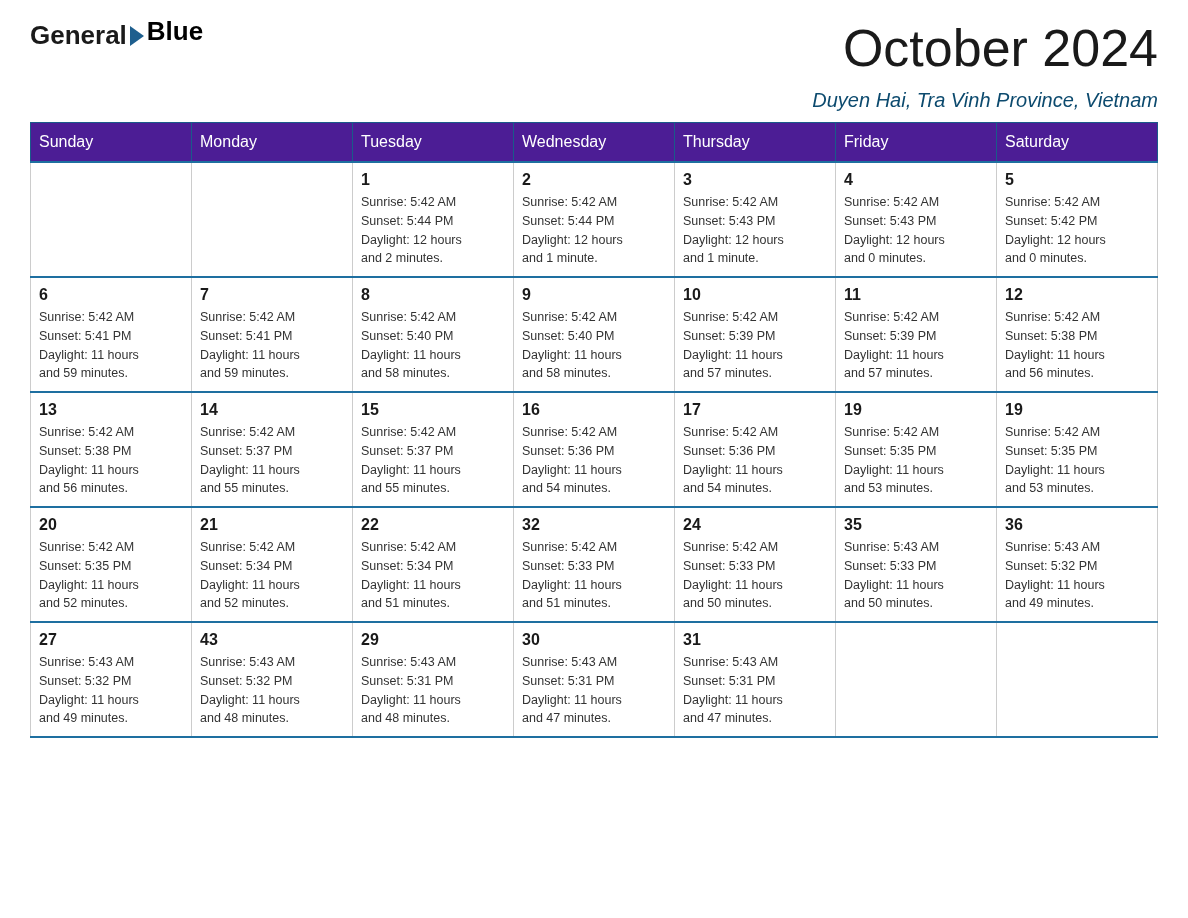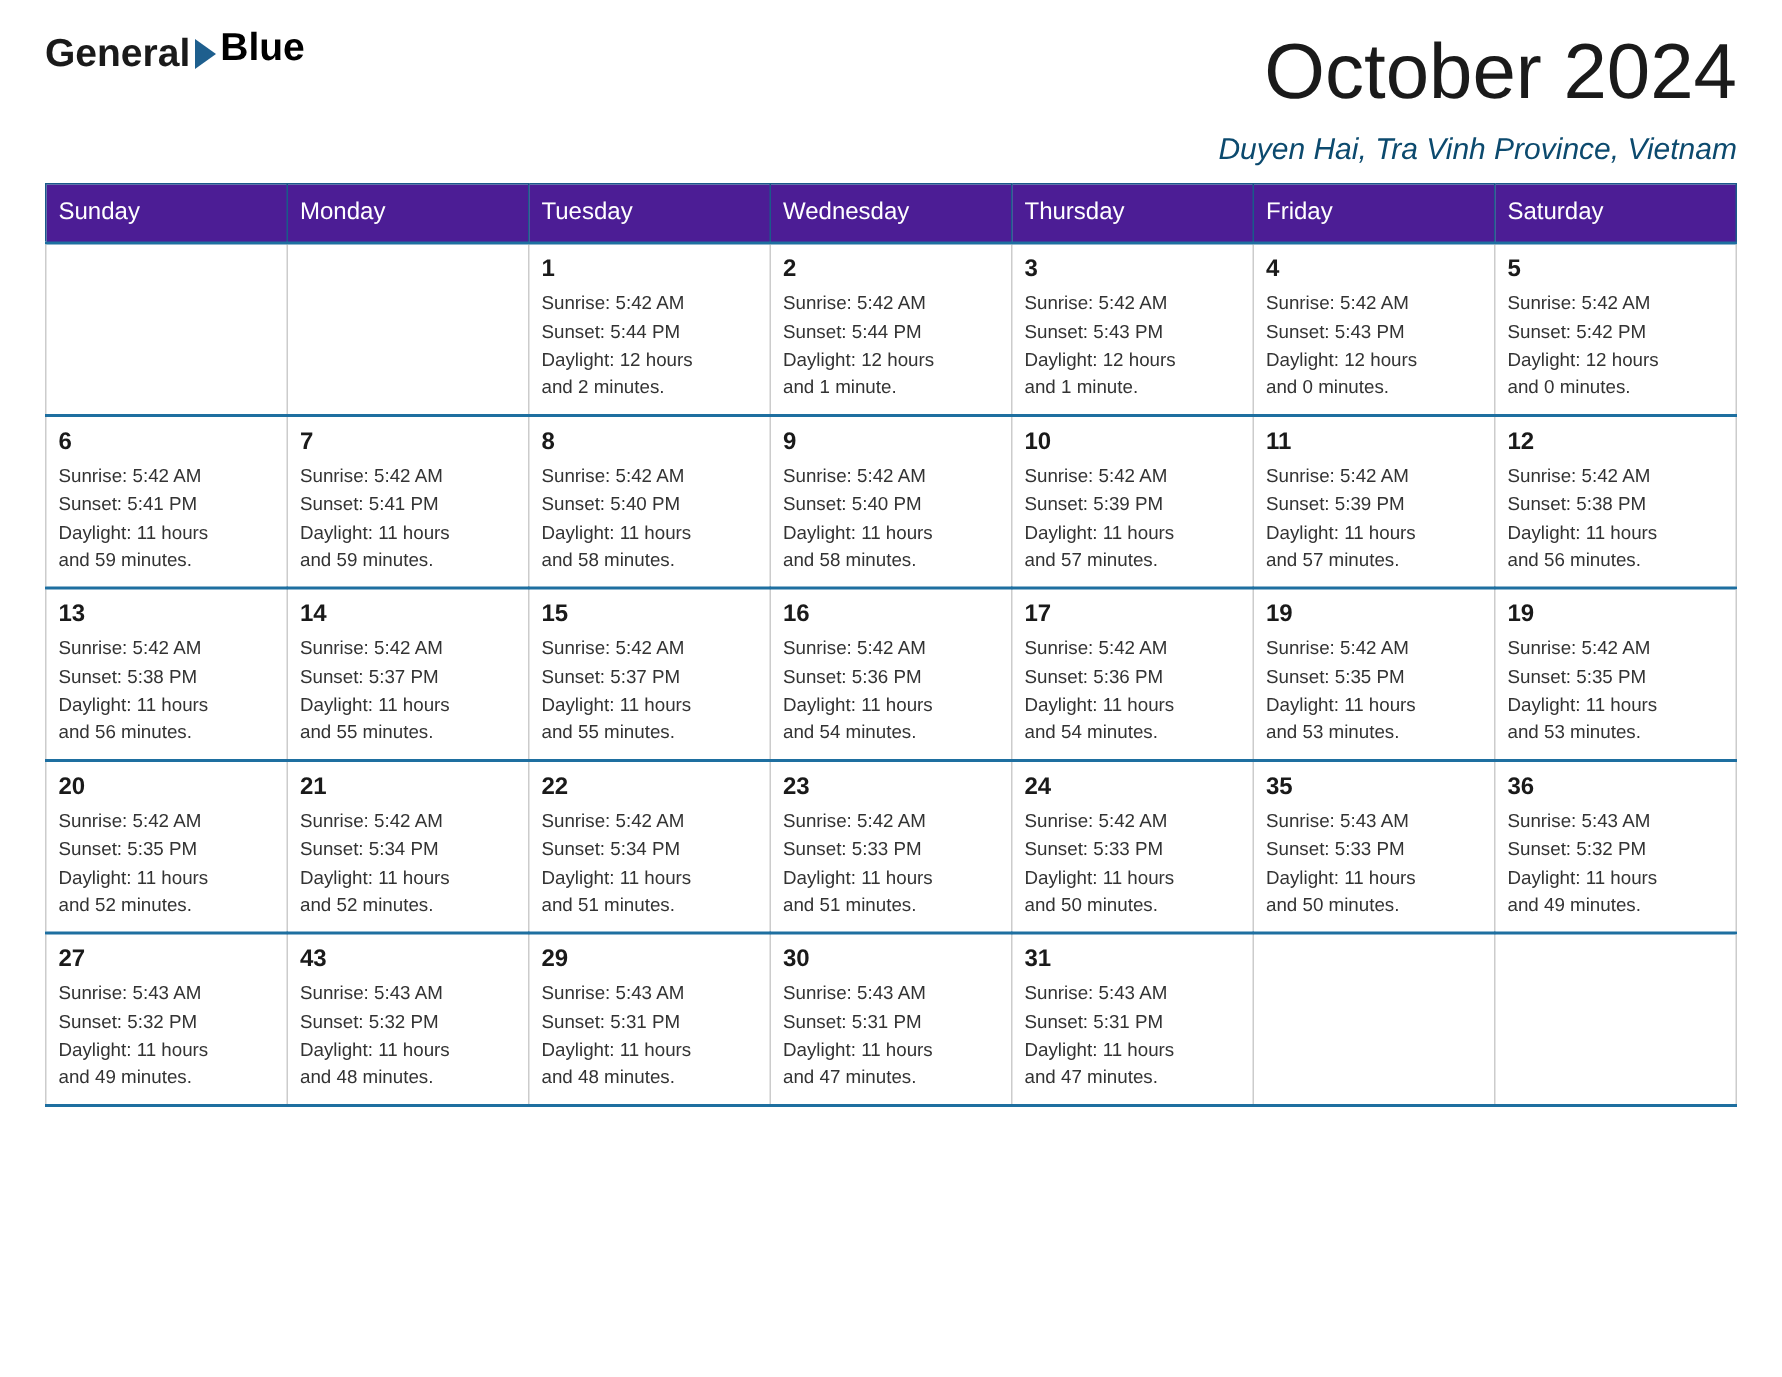--- a/index.html
+++ b/index.html
@@ -281,21 +281,21 @@
 and 52 minutes.</div>
         </td>
         <td>
           <span class="day-number">22</span>
           <div class="day-info" style="white-space: pre-line;">Sunrise: 5:42 AM
 Sunset: 5:34 PM
 Daylight: 11 hours
 and 51 minutes.</div>
         </td>
         <td>
-          <span class="day-number">23</span>
+          <span class="day-number">32</span>
           <div class="day-info" style="white-space: pre-line;">Sunrise: 5:42 AM
 Sunset: 5:33 PM
 Daylight: 11 hours
 and 51 minutes.</div>
         </td>
         <td>
           <span class="day-number">24</span>
           <div class="day-info" style="white-space: pre-line;">Sunrise: 5:42 AM
 Sunset: 5:33 PM
 Daylight: 11 hours

